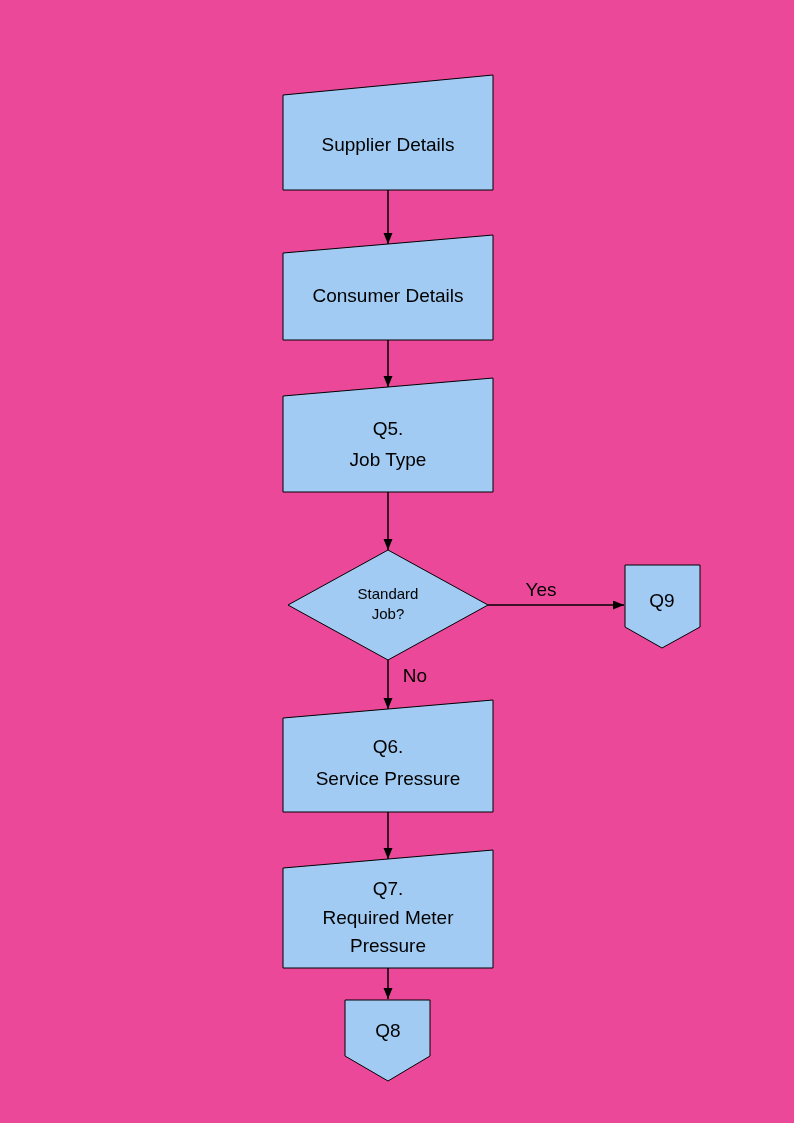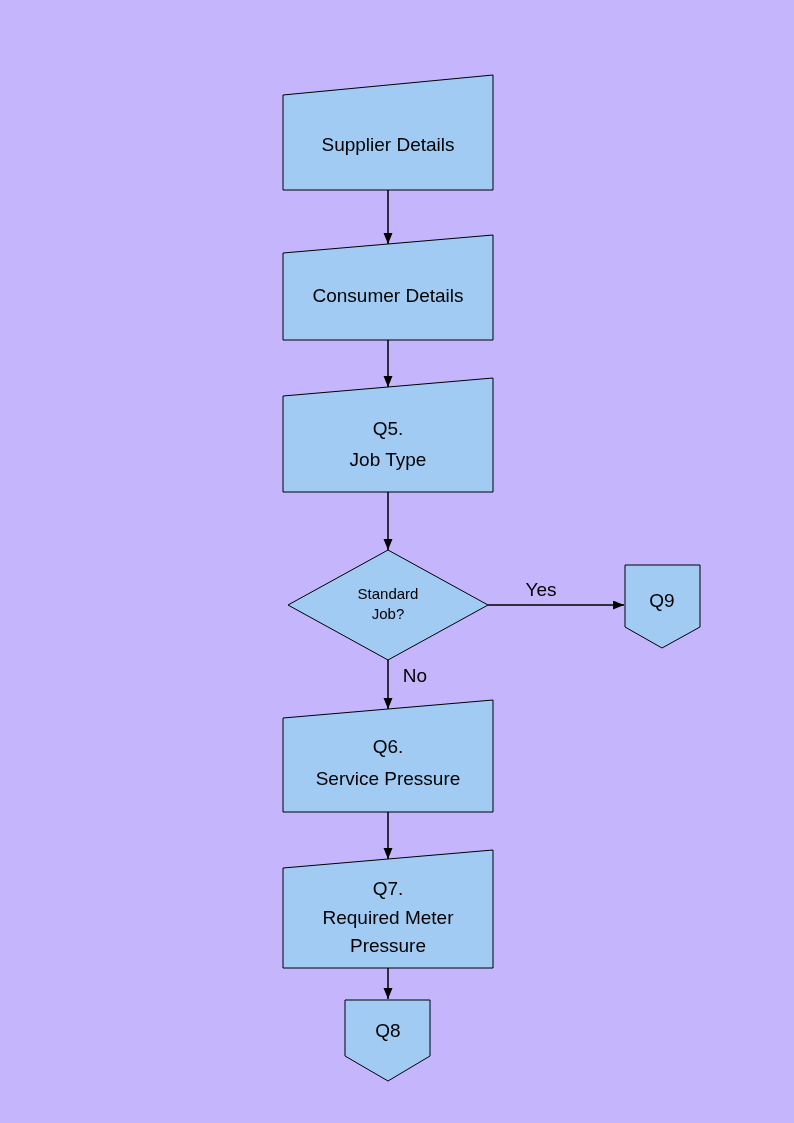--- a/index.html
+++ b/index.html
@@ -4,21 +4,21 @@
 <style>
   html, body {
     margin: 0;
     padding: 0;
     background: #ffffff;
   }
   .page {
     position: relative;
     width: 794px;
     height: 1123px;
-    background: #c4b5fd;
+    background: #ec4899;
     overflow: hidden;
   }
   svg { display: block; }
   .node {
     stroke: #000000;
     stroke-width: 1;
   }
   .edge {
     stroke: #000000;
     stroke-width: 1.5;

